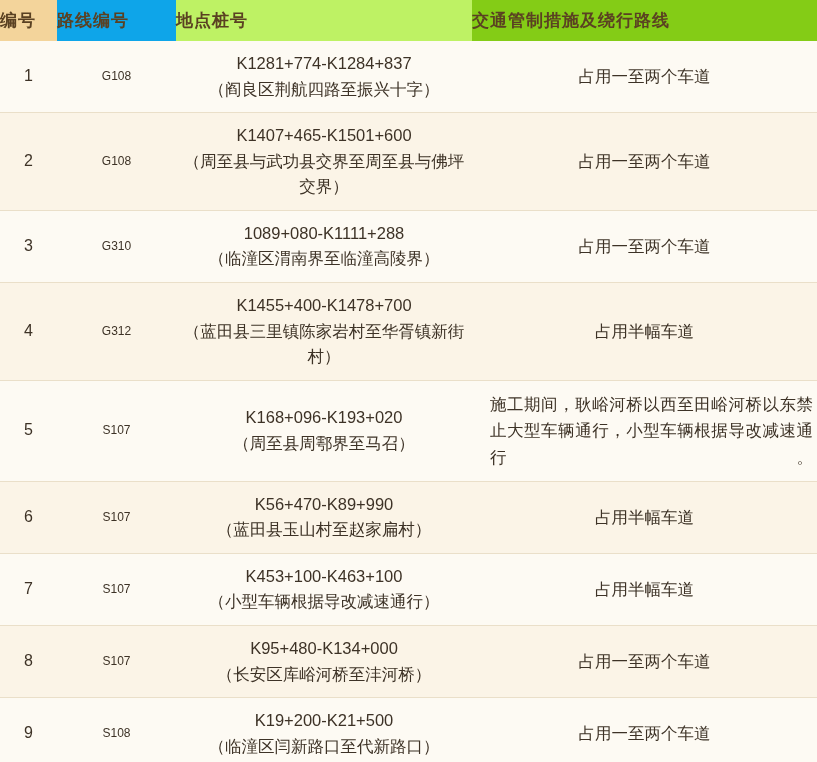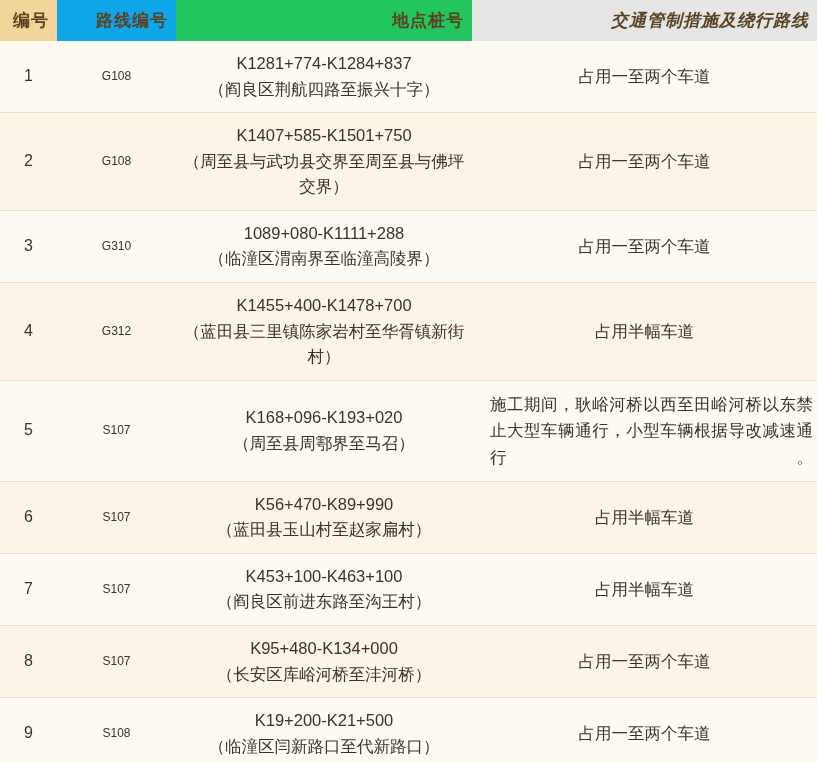--- a/index.html
+++ b/index.html
@@ -25,29 +25,29 @@
   table.road-table col.c1 { width: 57px; }
   table.road-table col.c2 { width: 119px; }
   table.road-table col.c3 { width: 296px; }
   table.road-table col.c4 { width: 345px; }
 
   thead th {
     background: #f5d9a8;
     color: #5a4122;
     font-size: 17px;
     font-weight: bold;
-    padding: 9px 8px;
-    text-align: right;
+    padding: 9px 0;
+    text-align: left;
     border: none;
     letter-spacing: 1px;
   }
   thead th.h1 { background: #f3d49b; }
   thead th.h2 { background: #0ea5e9; }
-  thead th.h3 { background: #22c55e; font-family: Liberation Mono, monospace; }
-  thead th.h4 { background: #e5e5e5; font-style: italic; }
+  thead th.h3 { background: #bef264; font-family: Liberation Mono, monospace; }
+  thead th.h4 { background: #84cc16; }
 
   tbody td {
     border-bottom: 1px solid #eadfc9;
     font-size: 16.5px;
     color: #3d3226;
     text-align: center;
     vertical-align: middle;
     padding: 10px 6px;
     line-height: 1.55;
   }
@@ -98,21 +98,21 @@
         <td class="col-station">
           <span class="loc-line1">K1281+774-K1284+837</span>
           <span class="loc-line2">（阎良区荆航四路至振兴十字）</span>
         </td>
         <td class="col-measure">占用一至两个车道</td>
       </tr>
       <tr class="row-even">
         <td class="col-idx">2</td>
         <td class="col-route">G108</td>
         <td class="col-station">
-          <span class="loc-line1">K1407+585-K1501+750</span>
+          <span class="loc-line1">K1407+465-K1501+600</span>
           <span class="loc-line2">（周至县与武功县交界至周至县与佛坪交界）</span>
         </td>
         <td class="col-measure">占用一至两个车道</td>
       </tr>
       <tr class="row-odd">
         <td class="col-idx">3</td>
         <td class="col-route">G310</td>
         <td class="col-station">
           <span class="loc-line1">1089+080-K1111+288</span>
           <span class="loc-line2">（临潼区渭南界至临潼高陵界）</span>
@@ -144,21 +144,21 @@
           <span class="loc-line1">K56+470-K89+990</span>
           <span class="loc-line2">（蓝田县玉山村至赵家扁村）</span>
         </td>
         <td class="col-measure">占用半幅车道</td>
       </tr>
       <tr class="row-odd">
         <td class="col-idx">7</td>
         <td class="col-route">S107</td>
         <td class="col-station">
           <span class="loc-line1">K453+100-K463+100</span>
-          <span class="loc-line2">（阎良区前进东路至沟王村）</span>
+          <span class="loc-line2">（小型车辆根据导改减速通行）</span>
         </td>
         <td class="col-measure">占用半幅车道</td>
       </tr>
       <tr class="row-even">
         <td class="col-idx">8</td>
         <td class="col-route">S107</td>
         <td class="col-station">
           <span class="loc-line1">K95+480-K134+000</span>
           <span class="loc-line2">（长安区库峪河桥至沣河桥）</span>
         </td>

